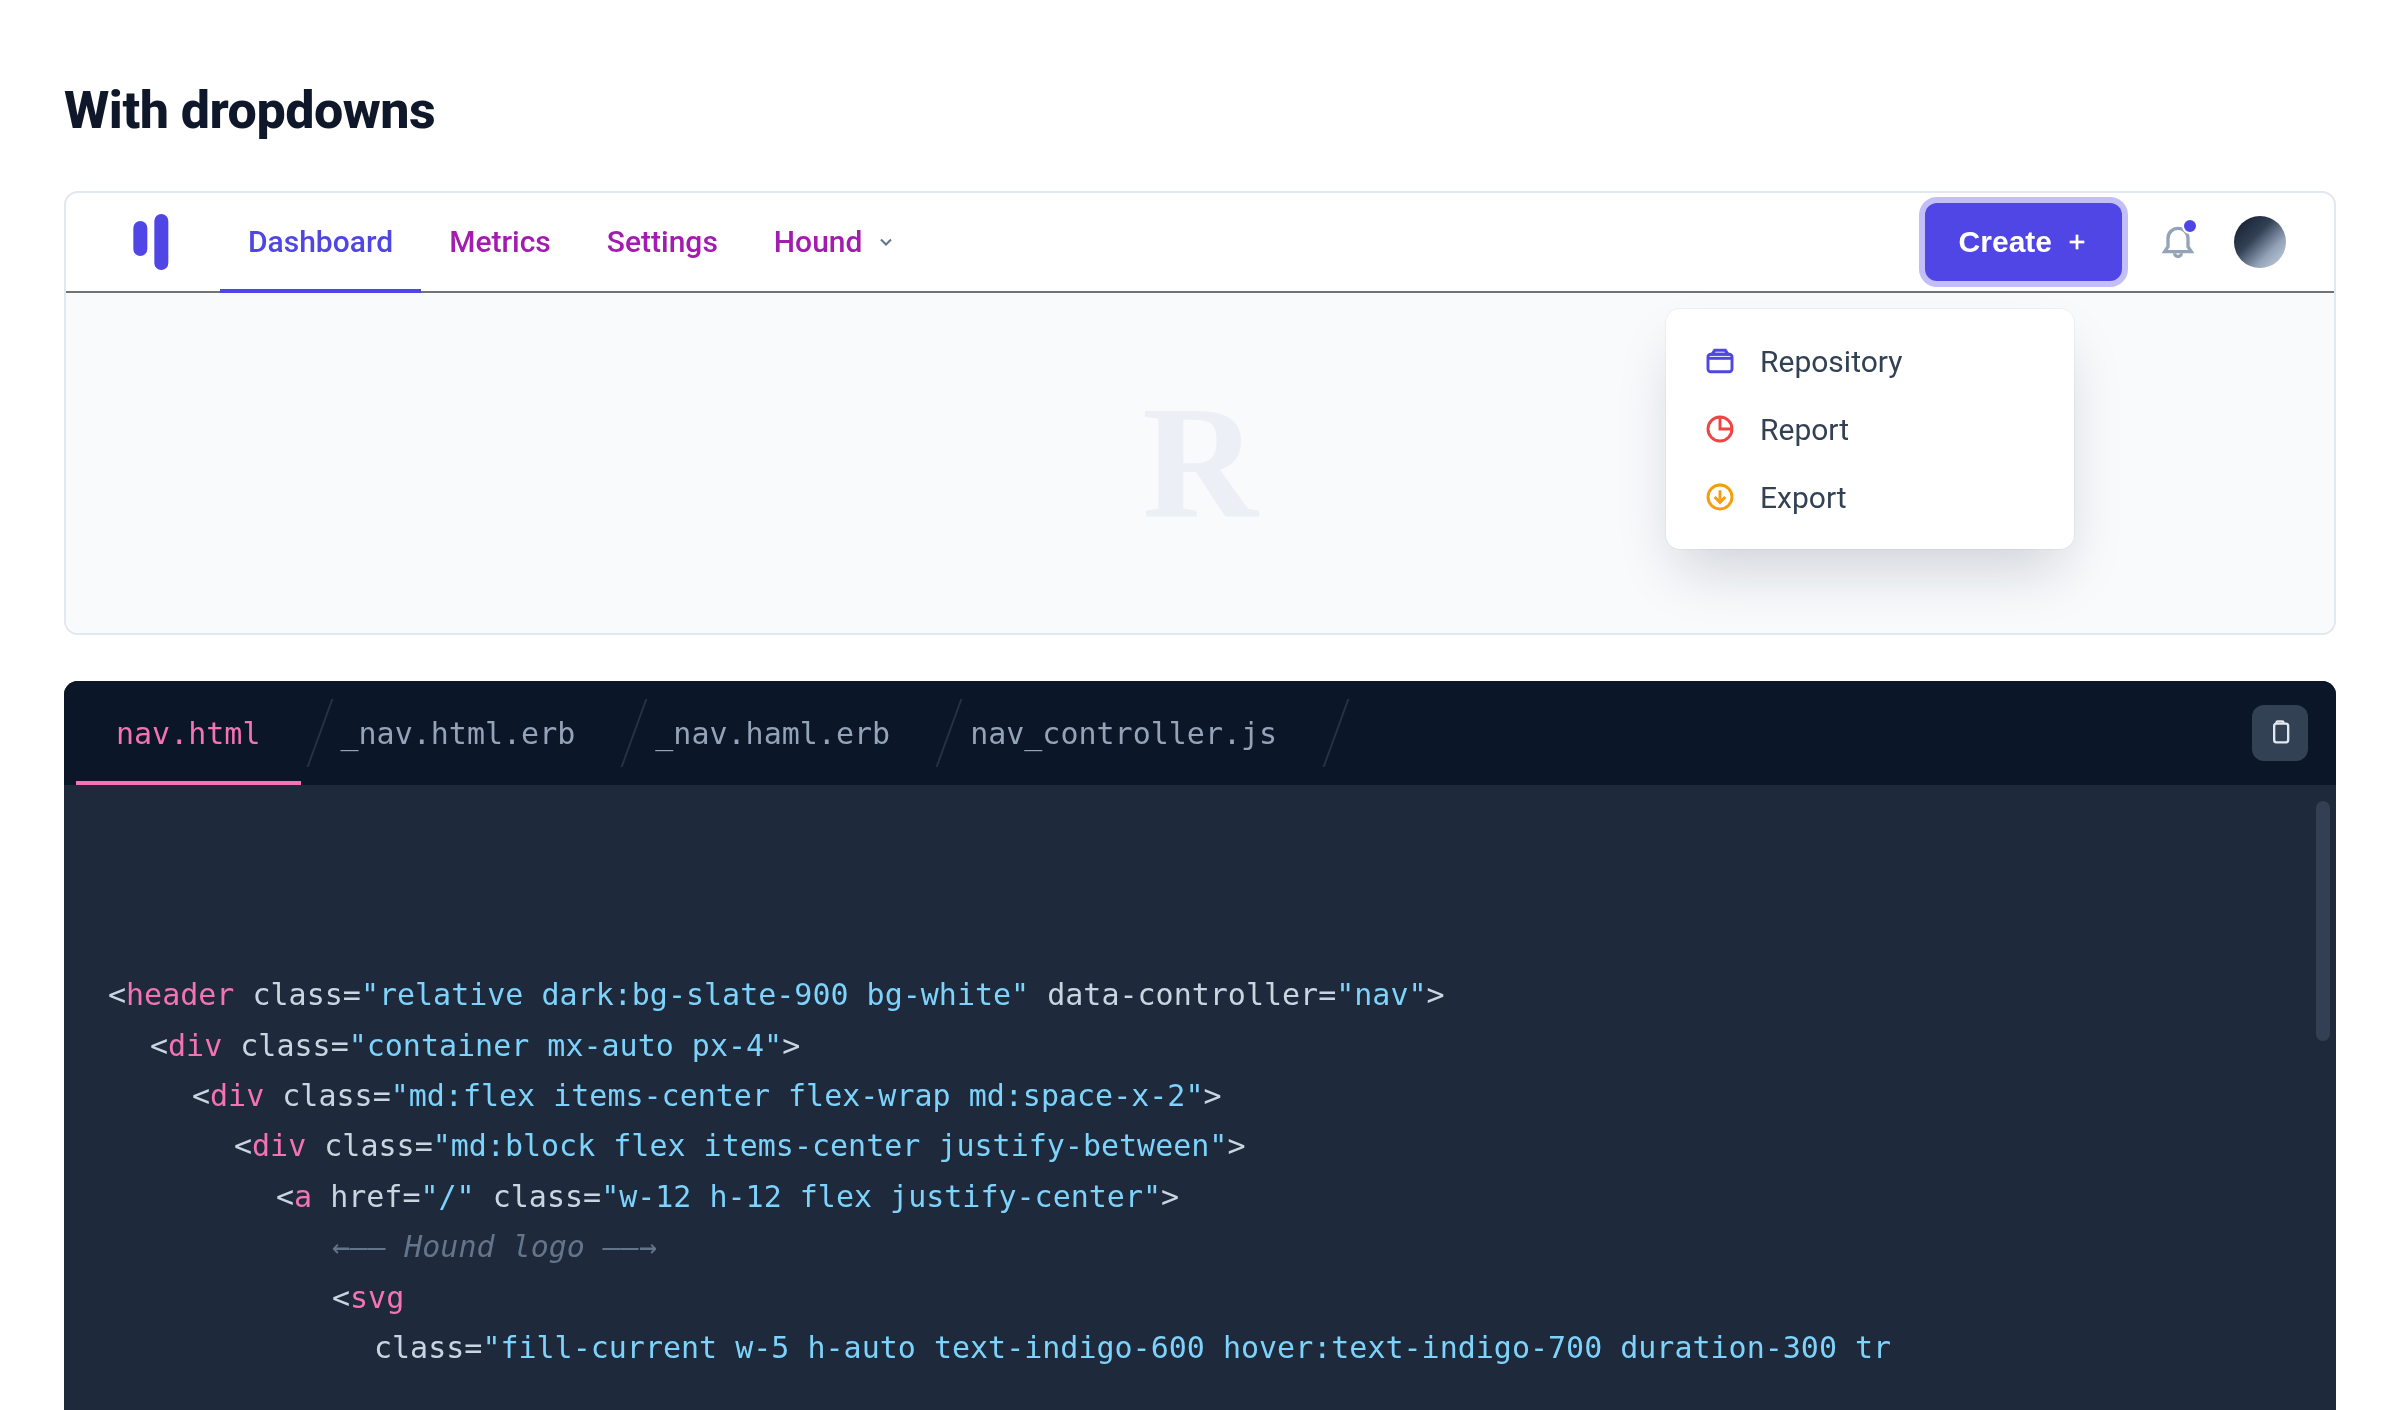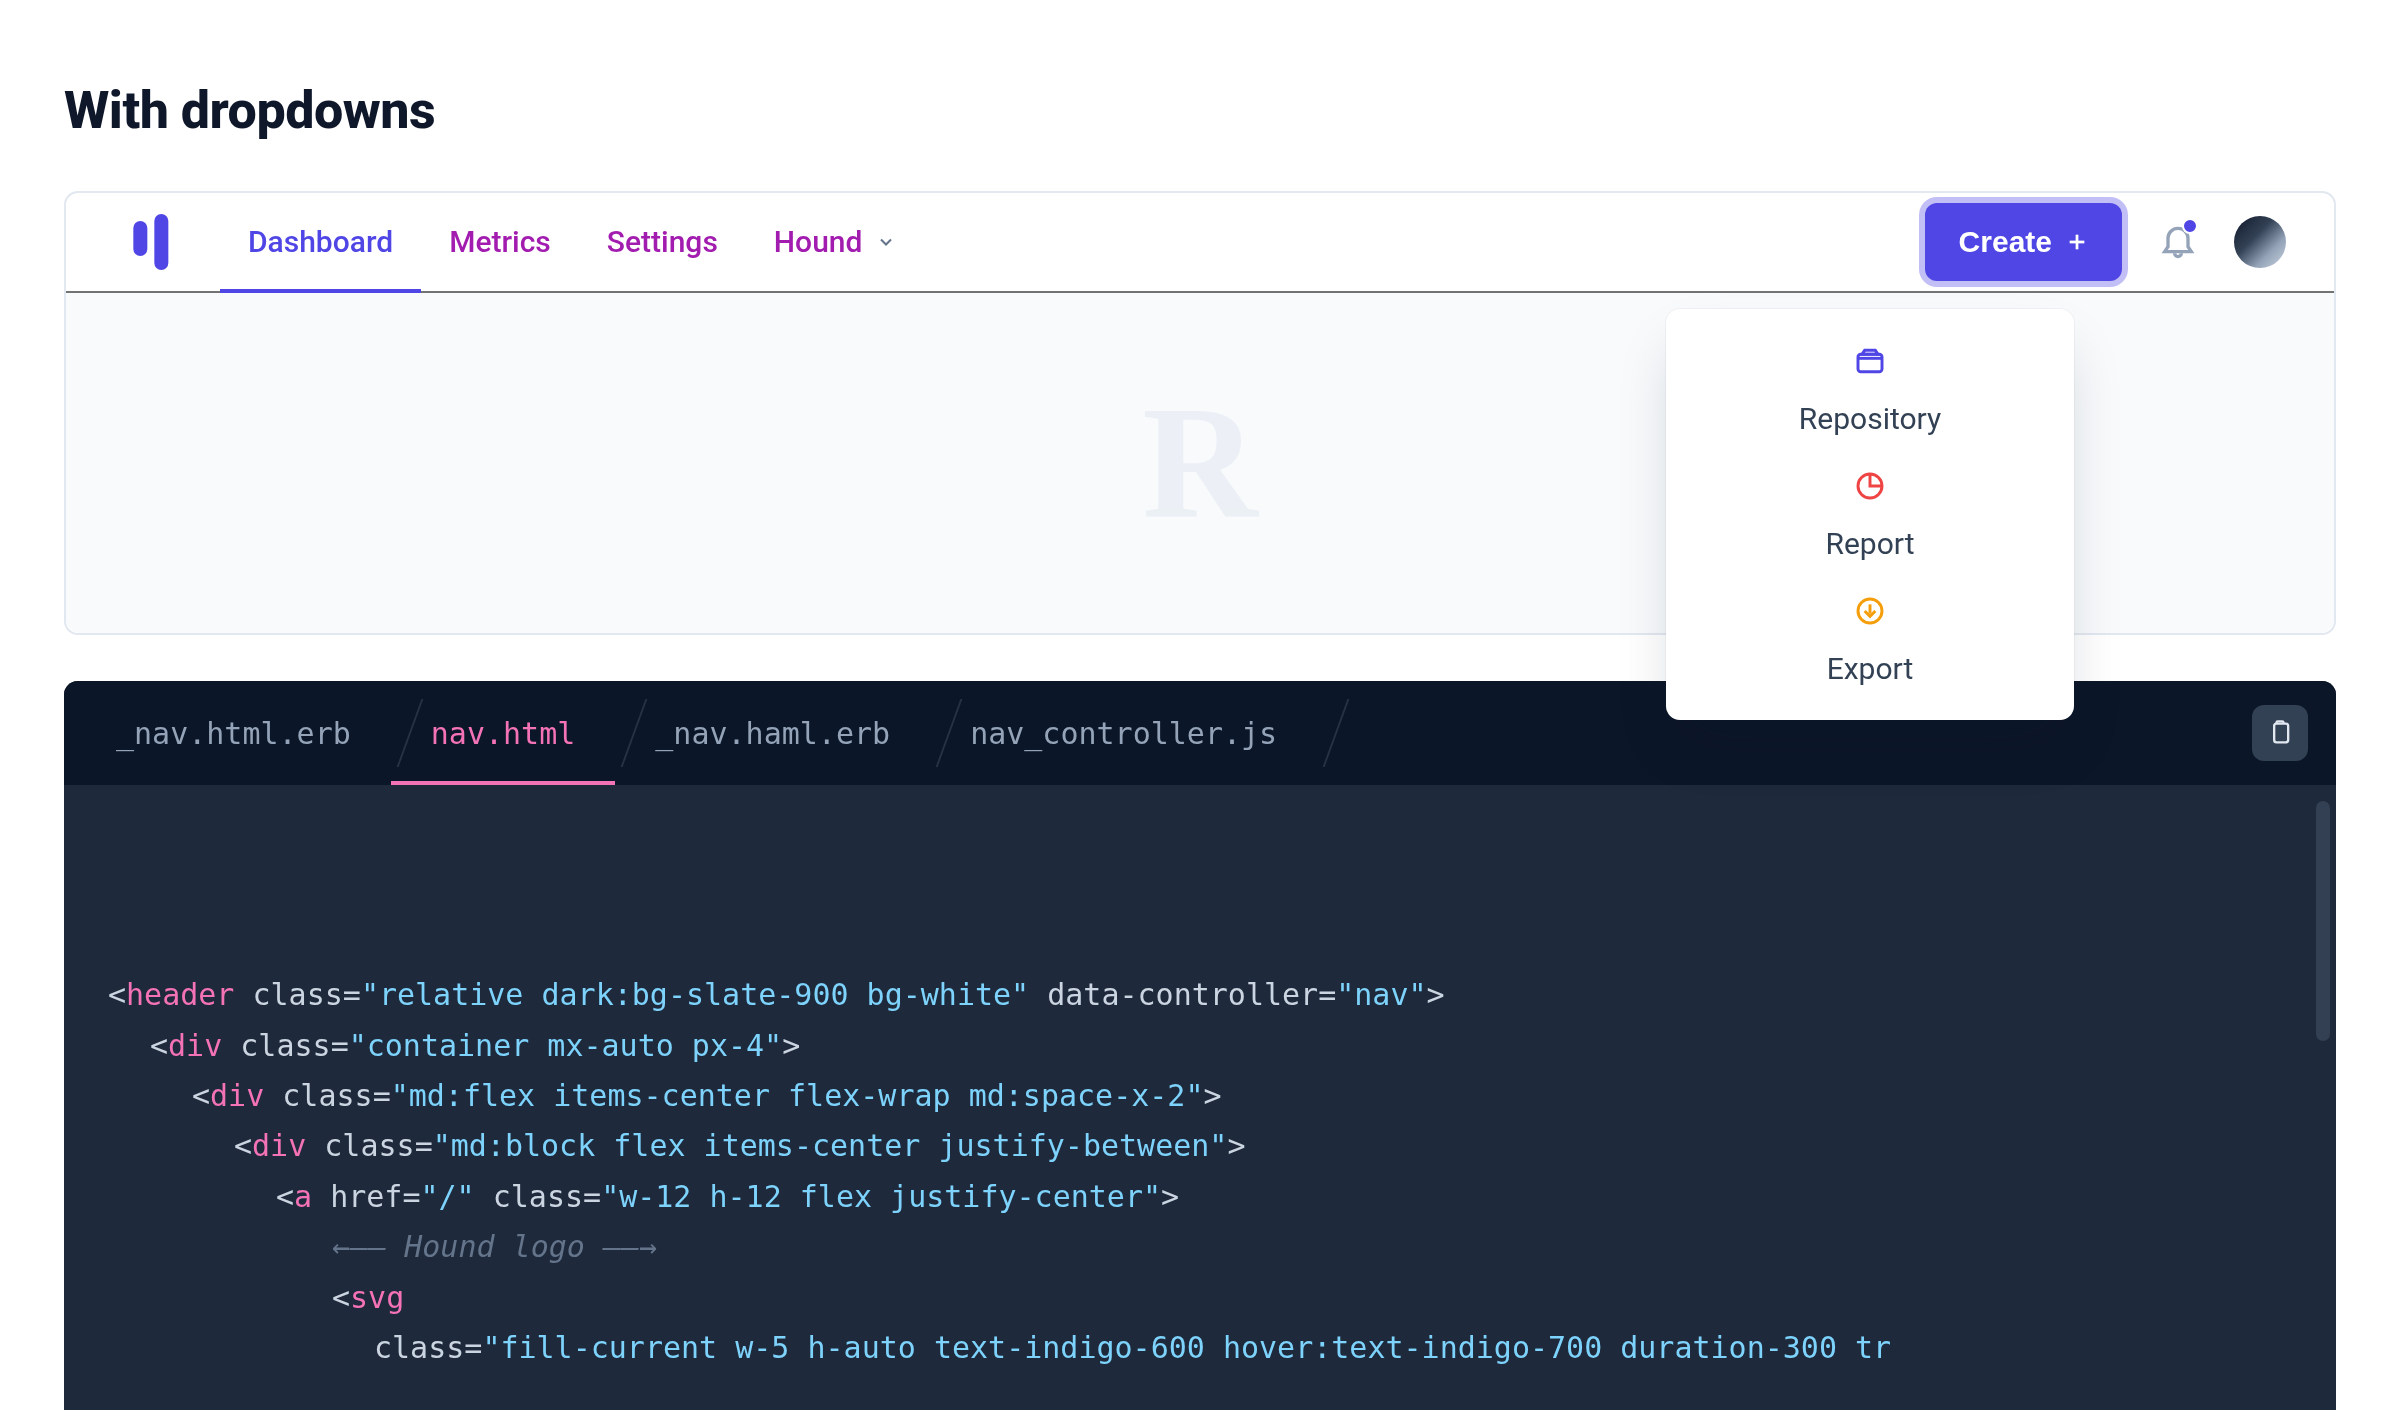--- a/index.html
+++ b/index.html
@@ -22,21 +22,21 @@
   .create-btn { background:#4f46e5; color:#fff; border:none; border-radius:12px; height:78px; padding:0 34px; font-size:30px; font-weight:600; display:flex; align-items:center; gap:14px; cursor:pointer; box-shadow: 0 0 0 6px rgba(79,70,229,.35); margin-left: 16px; }
   .create-btn svg { width:22px; height:22px; stroke:#fff; stroke-width:3; }
 
   .bell { position:relative; cursor:pointer; }
   .bell svg { width:40px; height:40px; stroke:#94a3b8; stroke-width:2; fill:none; }
   .bell-dot { position:absolute; top:-2px; right:0px; width:16px; height:16px; background:#4f46e5; border-radius:50%; border:2px solid #fff; }
 
   .avatar { width:52px; height:52px; border-radius:50%; background: linear-gradient(135deg,#0f172a 0%, #334155 40%, #94a3b8 70%, #cbd5e1 100%); cursor:pointer; }
 
   .dropdown { position:absolute; top: 116px; right: 260px; width: 408px; background:#fff; border-radius:14px; box-shadow: 0 30px 60px -12px rgba(15,23,42,.18), 0 0 0 1px rgba(15,23,42,.04); padding: 18px 0; z-index:10; }
-  .dropitem { display:flex; align-items:center; gap: 22px; padding: 16px 36px; font-size:30px; color:#334155; cursor:pointer;flex-direction:column; }
+  .dropitem { display:flex; align-items:center; gap: 22px; padding: 16px 36px; font-size:30px; color:#334155; cursor:pointer; }
   .dropitem .ico { width:36px; height:36px; display:flex; align-items:center; justify-content:center; }
   .dropitem .ico svg { width:32px; height:32px; fill:none; stroke-width:2.2; }
 
   .previewbody { height: 340px; background:#f8fafc; position:relative; border-bottom-left-radius:14px; border-bottom-right-radius:14px; overflow:hidden; }
   .watermark { position:absolute; left:50%; top:50%; transform:translate(-50%,-50%); color:#e2e8f0; font-size:160px; font-family: "Times New Roman", serif; font-weight:700; opacity:.55; }
 
   .codepanel { margin-top: 46px; background:#1e293b; border-radius:14px; overflow:hidden; position:relative; }
   .tabs { display:flex; align-items:stretch; height:104px; background:#0b1628; padding-left: 12px; position:relative; }
   .tab { display:flex; align-items:center; padding: 0 40px; font-size:30px; font-family: ui-monospace, SFMono-Regular, Menlo, Consolas, monospace; color:#94a3b8; position:relative; cursor:pointer; }
   .tab::after { content:""; position:absolute; right:-20px; top:18px; bottom:18px; width:2px; background:#475569; transform: skewX(-20deg); opacity:.45; }
@@ -149,25 +149,25 @@
       </div>
     </div>
 
     <div class="previewbody">
       <div class="watermark">R</div>
     </div>
   </div>
 
   <div class="codepanel">
     <div class="tabs">
+      <div class="tab active">
+          <span>nav.html</span>
+        </div>
       <div class="tab">
           <span>_nav.html.erb</span>
-        </div>
-      <div class="tab active">
-          <span>nav.html</span>
         </div>
       <div class="tab">
           <span>_nav.haml.erb</span>
         </div>
       <div class="tab">
           <span>nav_controller.js</span>
         </div>
       <div class="copy-btn">
         <svg viewBox="0 0 24 24">
             <rect x="7" y="4" width="12" height="16" rx="2"></rect>

